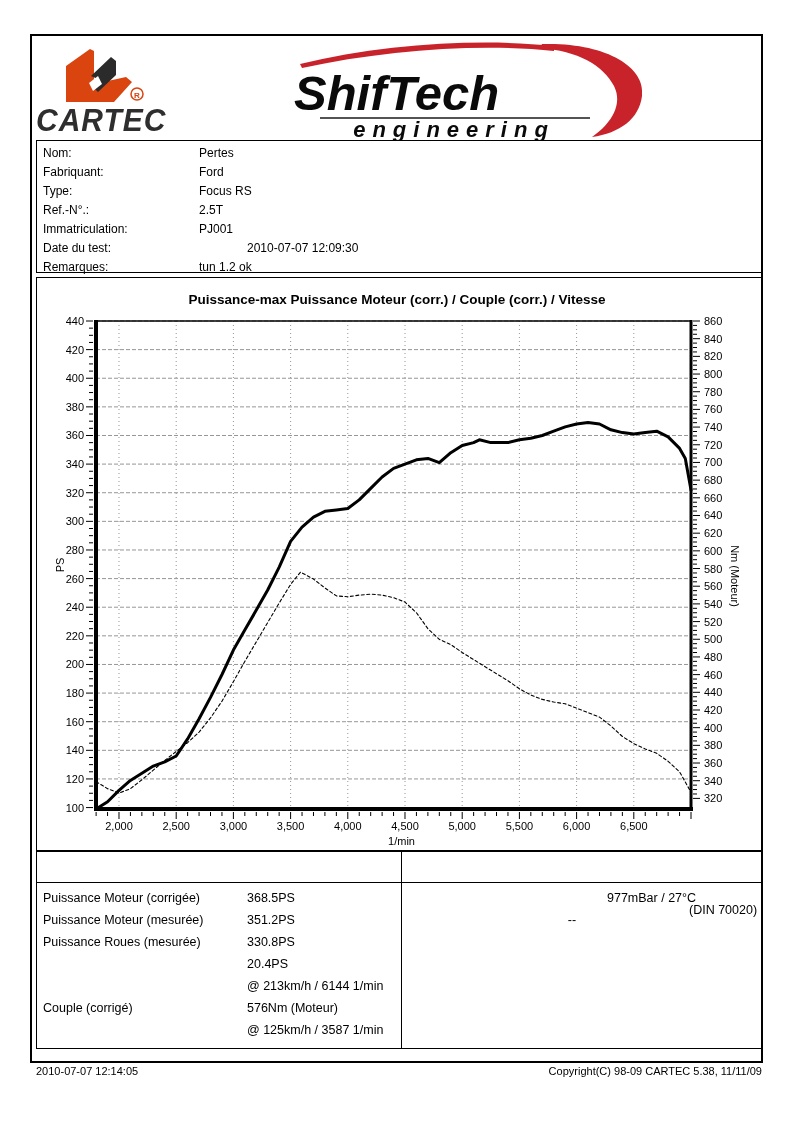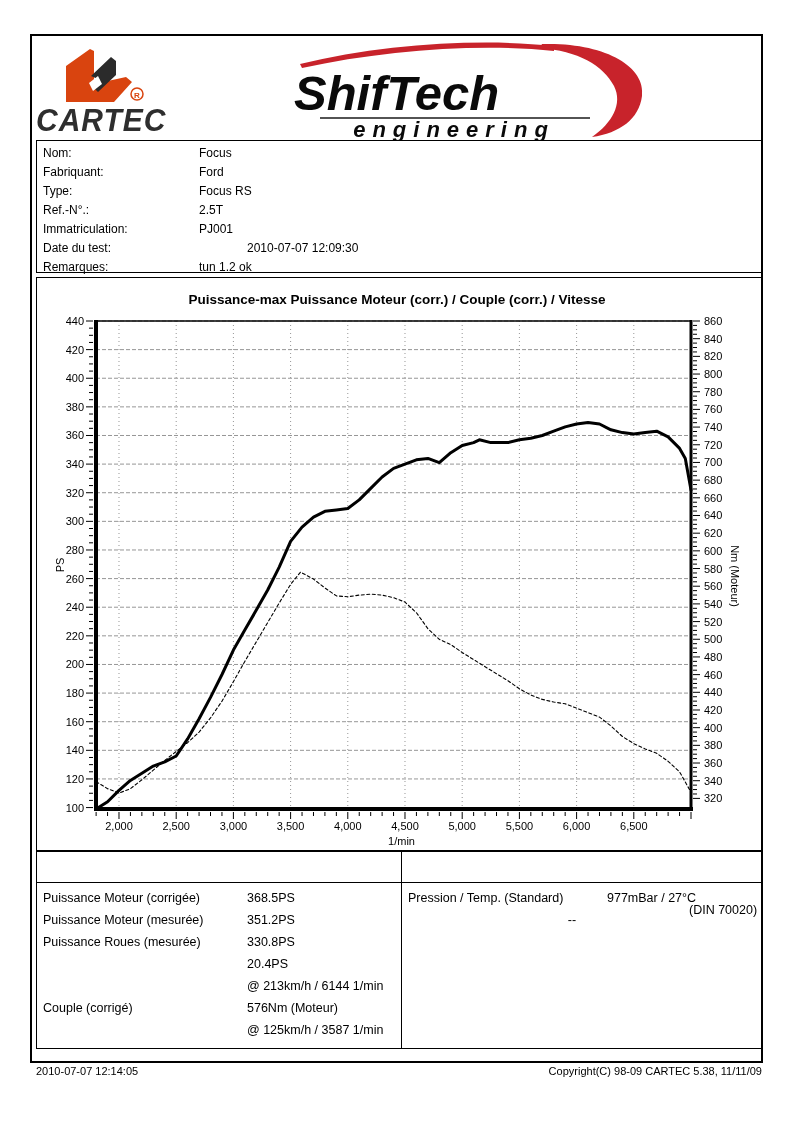--- a/index.html
+++ b/index.html
@@ -48,21 +48,21 @@
     <path id="swoosh-crescent" d="M300,4 C362,2 404,26 400,56 C397,79 378,93 350,97 C370,83 381,64 372,46 C361,25 336,11 298,8 Z" fill="#C8232B"></path>
     <text x="52" y="70" font-size="49" font-weight="bold" font-style="italic" fill="#0a0a0a" stroke="#ffffff" stroke-width="2.5" paint-order="stroke" letter-spacing="0">ShifTech</text>
     <line x1="78" y1="78" x2="348" y2="78" stroke="#1a1a1a" stroke-width="1.5"></line>
     <text x="212" y="97" text-anchor="middle" font-size="22" font-weight="bold" font-style="italic" fill="#0a0a0a" letter-spacing="7">engineering</text>
   </svg>
 
   <div class="abs box info-box">
     <div id="info-rows">
         <div class="info-row" style="top: 3px; left: 0px; width: 100%;">
           <span class="lbl" style="left: 6px;">Nom:</span>
-          <span class="lbl" style="left: 162px;">Focus</span>
+          <span class="lbl" style="left: 162px;">Pertes</span>
         </div>
         <div class="info-row" style="top: 22px; left: 0px; width: 100%;">
           <span class="lbl" style="left: 6px;">Fabriquant:</span>
           <span class="lbl" style="left: 162px;">Ford</span>
         </div>
         <div class="info-row" style="top: 41px; left: 0px; width: 100%;">
           <span class="lbl" style="left: 6px;">Type:</span>
           <span class="lbl" style="left: 162px;">Focus RS</span>
         </div>
         <div class="info-row" style="top: 60px; left: 0px; width: 100%;">
@@ -439,21 +439,20 @@
         </div>
         <div class="res-row" style="top: 145px; left: 0px; width: 364px;">
           <span class="lbl" style="left: 6px;">Couple (corrigé)</span>
           <span class="lbl" style="left: 210px;">576Nm (Moteur)</span>
         </div>
         <div class="res-row" style="top: 167px; left: 0px; width: 364px;">
           <span class="lbl" style="left: 6px;"></span>
           <span class="lbl" style="left: 210px;">@ 125km/h / 3587 1/min</span>
         </div>
       </div>
-    <div class="right-label-clip">Pression / Temp. (Standard)</div>
     <div class="right-val">977mBar / 27°C</div>
     <div class="right-norm">(DIN 70020)</div>
     <div class="right-val2">--</div>
   </div>
 
   <div class="abs footer" style="left:36px;">2010-07-07 12:14:05</div>
   <div class="abs footer footer-right" style="right:32px;">Copyright(C) 98-09 CARTEC 5.38, 11/11/09</div>
 
 </div>
 

